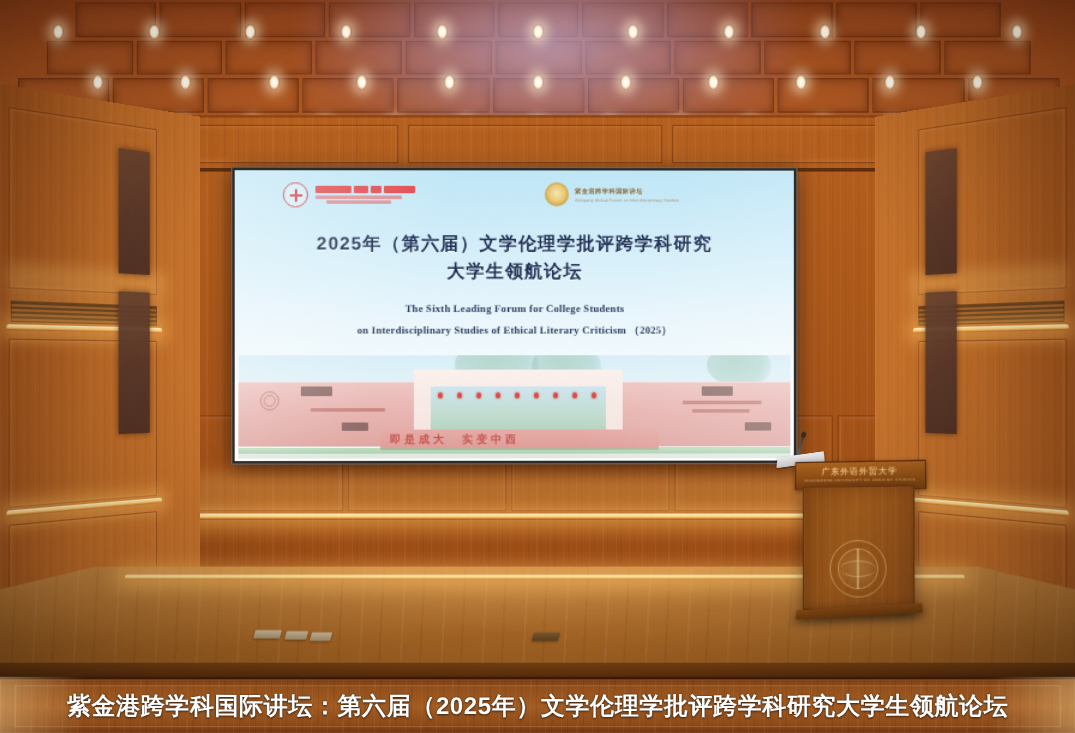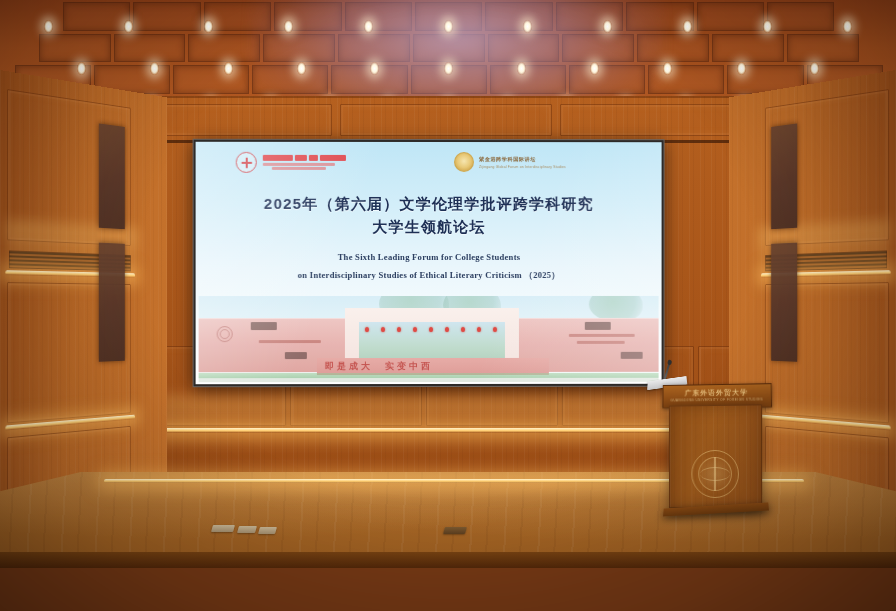--- a/index.html
+++ b/index.html
@@ -578,14 +578,20 @@
     </div>
     <div class="podium-body">
       <div class="woodgrain"></div>
       <div class="emblem"></div>
     </div>
     <div class="podium-base"></div>
   </div>
 
   <div class="vignette"></div>
 
+  <div class="caption">
+    <div class="cap-glow-l"></div>
+    <div class="cap-glow-r"></div>
+    <div class="caption-inner"></div>
+    <div class="caption-text">紫金港跨学科国际讲坛：第六届（2025年）文学伦理学批评跨学科研究大学生领航论坛</div>
+  </div>
 
 </div>
 
 </body></html>

